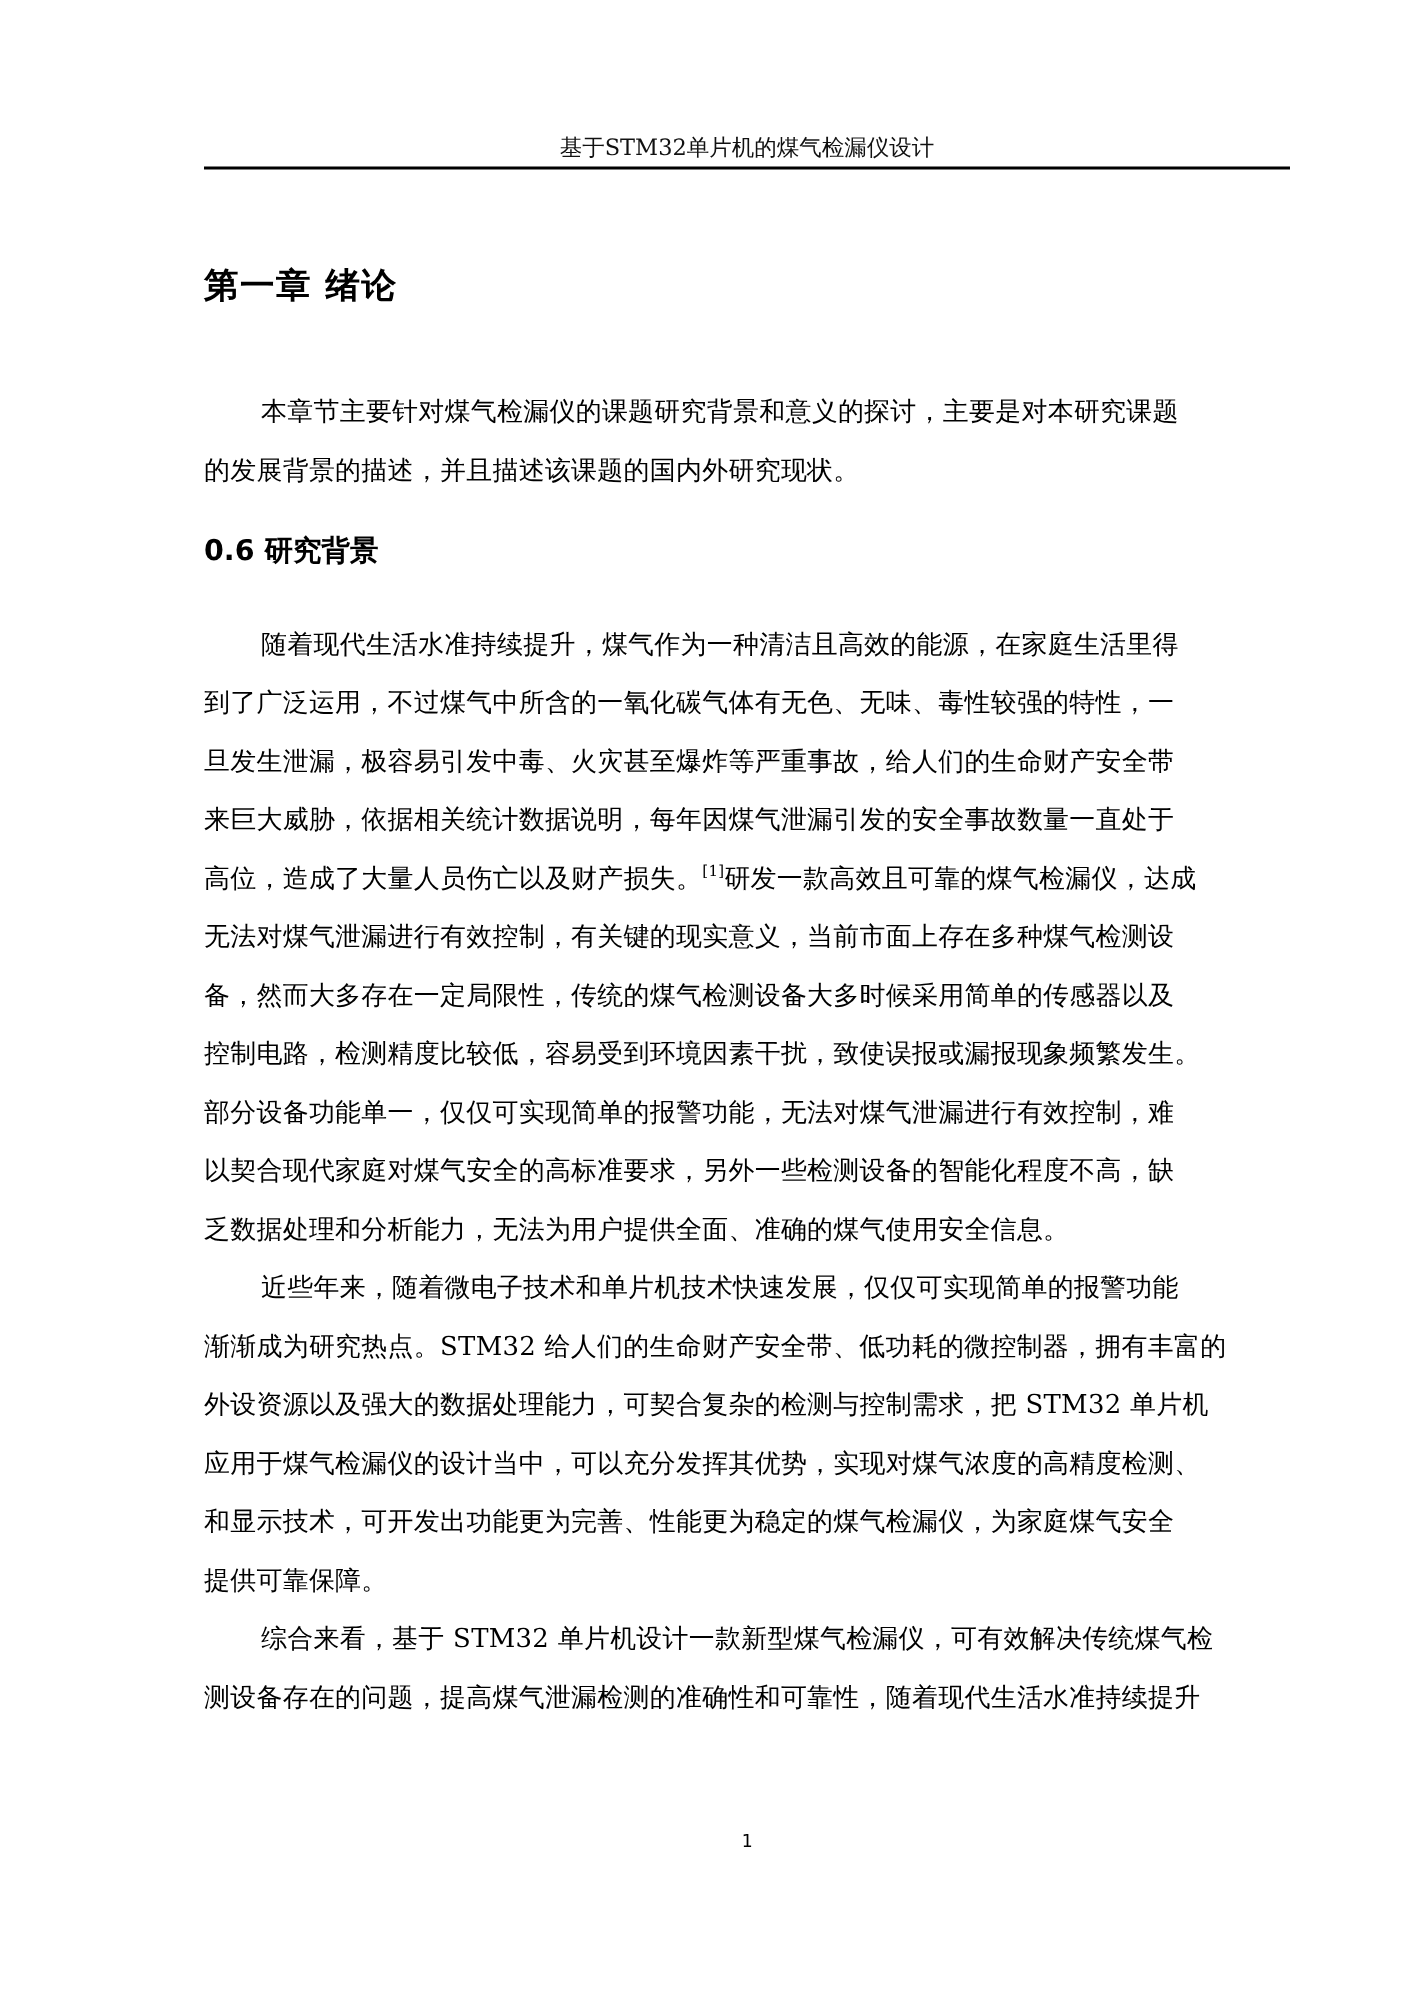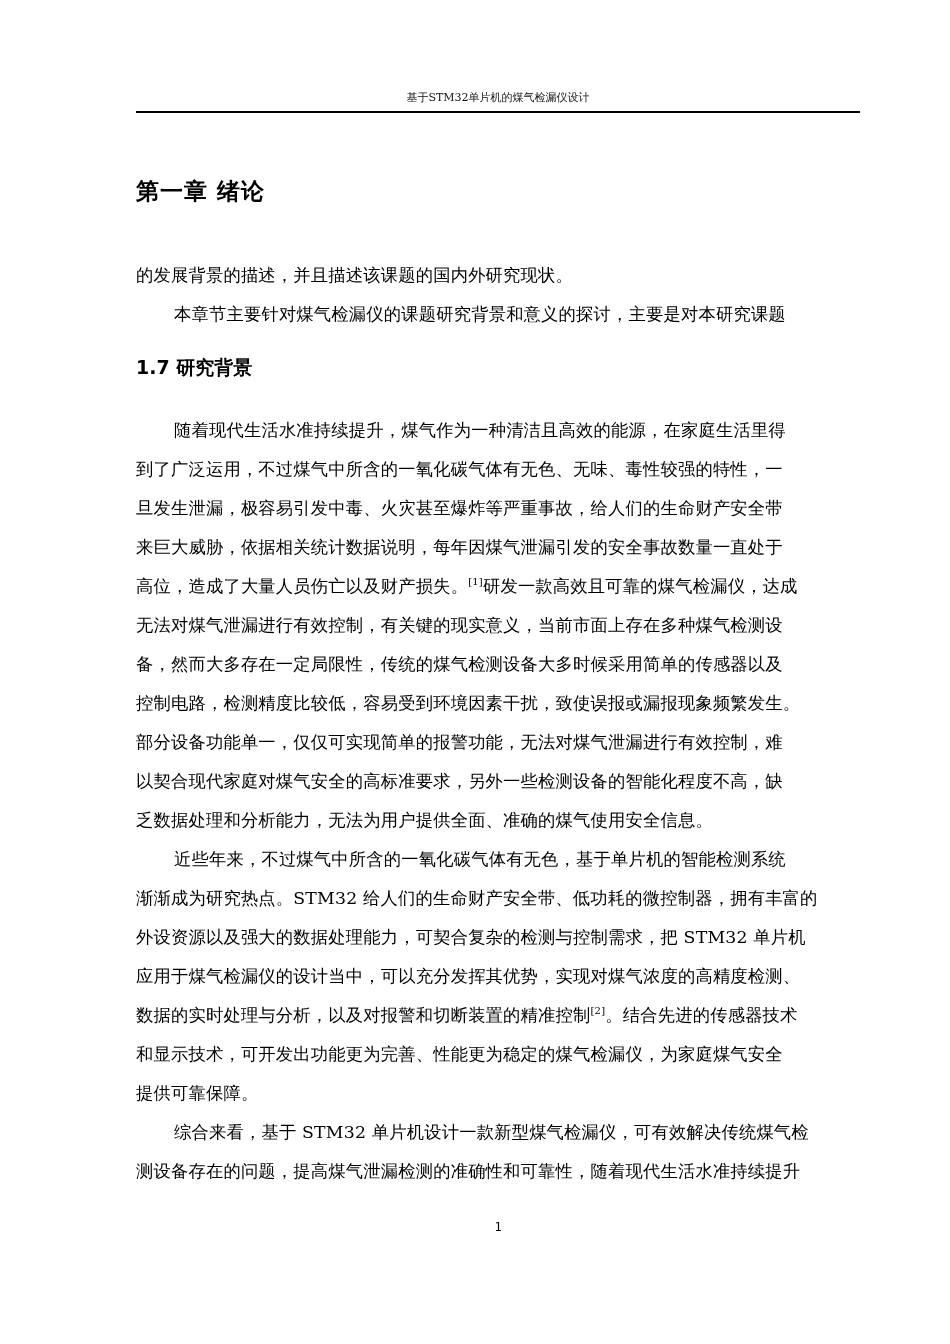--- a/index.html
+++ b/index.html
@@ -1,19 +1,19 @@
 <!DOCTYPE html>
 <html><head>
 <meta charset="utf-8">
 <style>
   html, body { margin: 0; padding: 0; background: #ffffff; }
   body { width: 950px; height: 1344px; position: relative; overflow: hidden;
          font-family: "DejaVu Serif", "Liberation Serif", serif; color: #000; }
   .page-header { position: absolute; left: 136px; top: 88px; width: 724px; text-align: center;
-         font-size: 11px; line-height: 20px; color: #111; }
+         font-size: 15px; line-height: 20px; color: #111; }
   .header-rule { position: absolute; left: 136px; top: 111px; width: 724px; height: 0;
          border-top: 2px solid #000; }
   .chapter-title { position: absolute; left: 136px; top: 174px; width: 724px; 
          font-family: "DejaVu Sans", "Liberation Sans", sans-serif; font-weight: bold;
          font-size: 23px; line-height: 34px; letter-spacing: 1px; }
   .body-text { position: absolute; left: 136px; width: 724px; }
   .line { display: block; height: 39px; line-height: 39px; font-size: 17.3px;
           white-space: nowrap; letter-spacing: 0.2px; }
   .indent { padding-left: 38px; }
   .section-title { position: absolute; left: 136px; top: 352px;
@@ -25,44 +25,43 @@
 </style>
 </head>
 <body>
 
 <div class="page-header">基于STM32单片机的煤气检漏仪设计</div>
 <div class="header-rule"></div>
 
 <div class="chapter-title">第一章  绪论</div>
 
 <div class="body-text" style="top:256px">
+  <span class="line indent">本章节主要针对煤气检漏仪的课题研究背景和意义的探讨，主要是对本研究课题</span>
   <span class="line">的发展背景的描述，并且描述该课题的国内外研究现状。</span>
-  <span class="line indent">本章节主要针对煤气检漏仪的课题研究背景和意义的探讨，主要是对本研究课题</span>
 </div>
 
-<div class="section-title">1.7 研究背景</div>
+<div class="section-title">0.6 研究背景</div>
 
 <div class="body-text" style="top:411px">
   <span class="line indent">随着现代生活水准持续提升，煤气作为一种清洁且高效的能源，在家庭生活里得</span>
   <span class="line">到了广泛运用，不过煤气中所含的一氧化碳气体有无色、无味、毒性较强的特性，一</span>
   <span class="line">旦发生泄漏，极容易引发中毒、火灾甚至爆炸等严重事故，给人们的生命财产安全带</span>
   <span class="line">来巨大威胁，依据相关统计数据说明，每年因煤气泄漏引发的安全事故数量一直处于</span>
   <span class="line"><span>高位，造成了大量人员伤亡以及财产损失。</span><sup class="cite">[1]</sup><span>研发一款高效且可靠的煤气检漏仪，达成</span></span>
   <span class="line">无法对煤气泄漏进行有效控制，有关键的现实意义，当前市面上存在多种煤气检测设</span>
   <span class="line">备，然而大多存在一定局限性，传统的煤气检测设备大多时候采用简单的传感器以及</span>
   <span class="line">控制电路，检测精度比较低，容易受到环境因素干扰，致使误报或漏报现象频繁发生。</span>
   <span class="line">部分设备功能单一，仅仅可实现简单的报警功能，无法对煤气泄漏进行有效控制，难</span>
   <span class="line">以契合现代家庭对煤气安全的高标准要求，另外一些检测设备的智能化程度不高，缺</span>
   <span class="line">乏数据处理和分析能力，无法为用户提供全面、准确的煤气使用安全信息。</span>
 
-  <span class="line indent">近些年来，不过煤气中所含的一氧化碳气体有无色，基于单片机的智能检测系统</span>
+  <span class="line indent">近些年来，随着微电子技术和单片机技术快速发展，仅仅可实现简单的报警功能</span>
   <span class="line">渐渐成为研究热点。STM32 给人们的生命财产安全带、低功耗的微控制器，拥有丰富的</span>
   <span class="line">外设资源以及强大的数据处理能力，可契合复杂的检测与控制需求，把 STM32 单片机</span>
   <span class="line">应用于煤气检漏仪的设计当中，可以充分发挥其优势，实现对煤气浓度的高精度检测、</span>
-  <span class="line"><span>数据的实时处理与分析，以及对报警和切断装置的精准控制</span><sup class="cite">[2]</sup><span>。结合先进的传感器技术</span></span>
   <span class="line">和显示技术，可开发出功能更为完善、性能更为稳定的煤气检漏仪，为家庭煤气安全</span>
   <span class="line">提供可靠保障。</span>
 
   <span class="line indent">综合来看，基于 STM32 单片机设计一款新型煤气检漏仪，可有效解决传统煤气检</span>
   <span class="line">测设备存在的问题，提高煤气泄漏检测的准确性和可靠性，随着现代生活水准持续提升</span>
 </div>
 
 <div class="page-number">1</div>
 
 </body></html>

